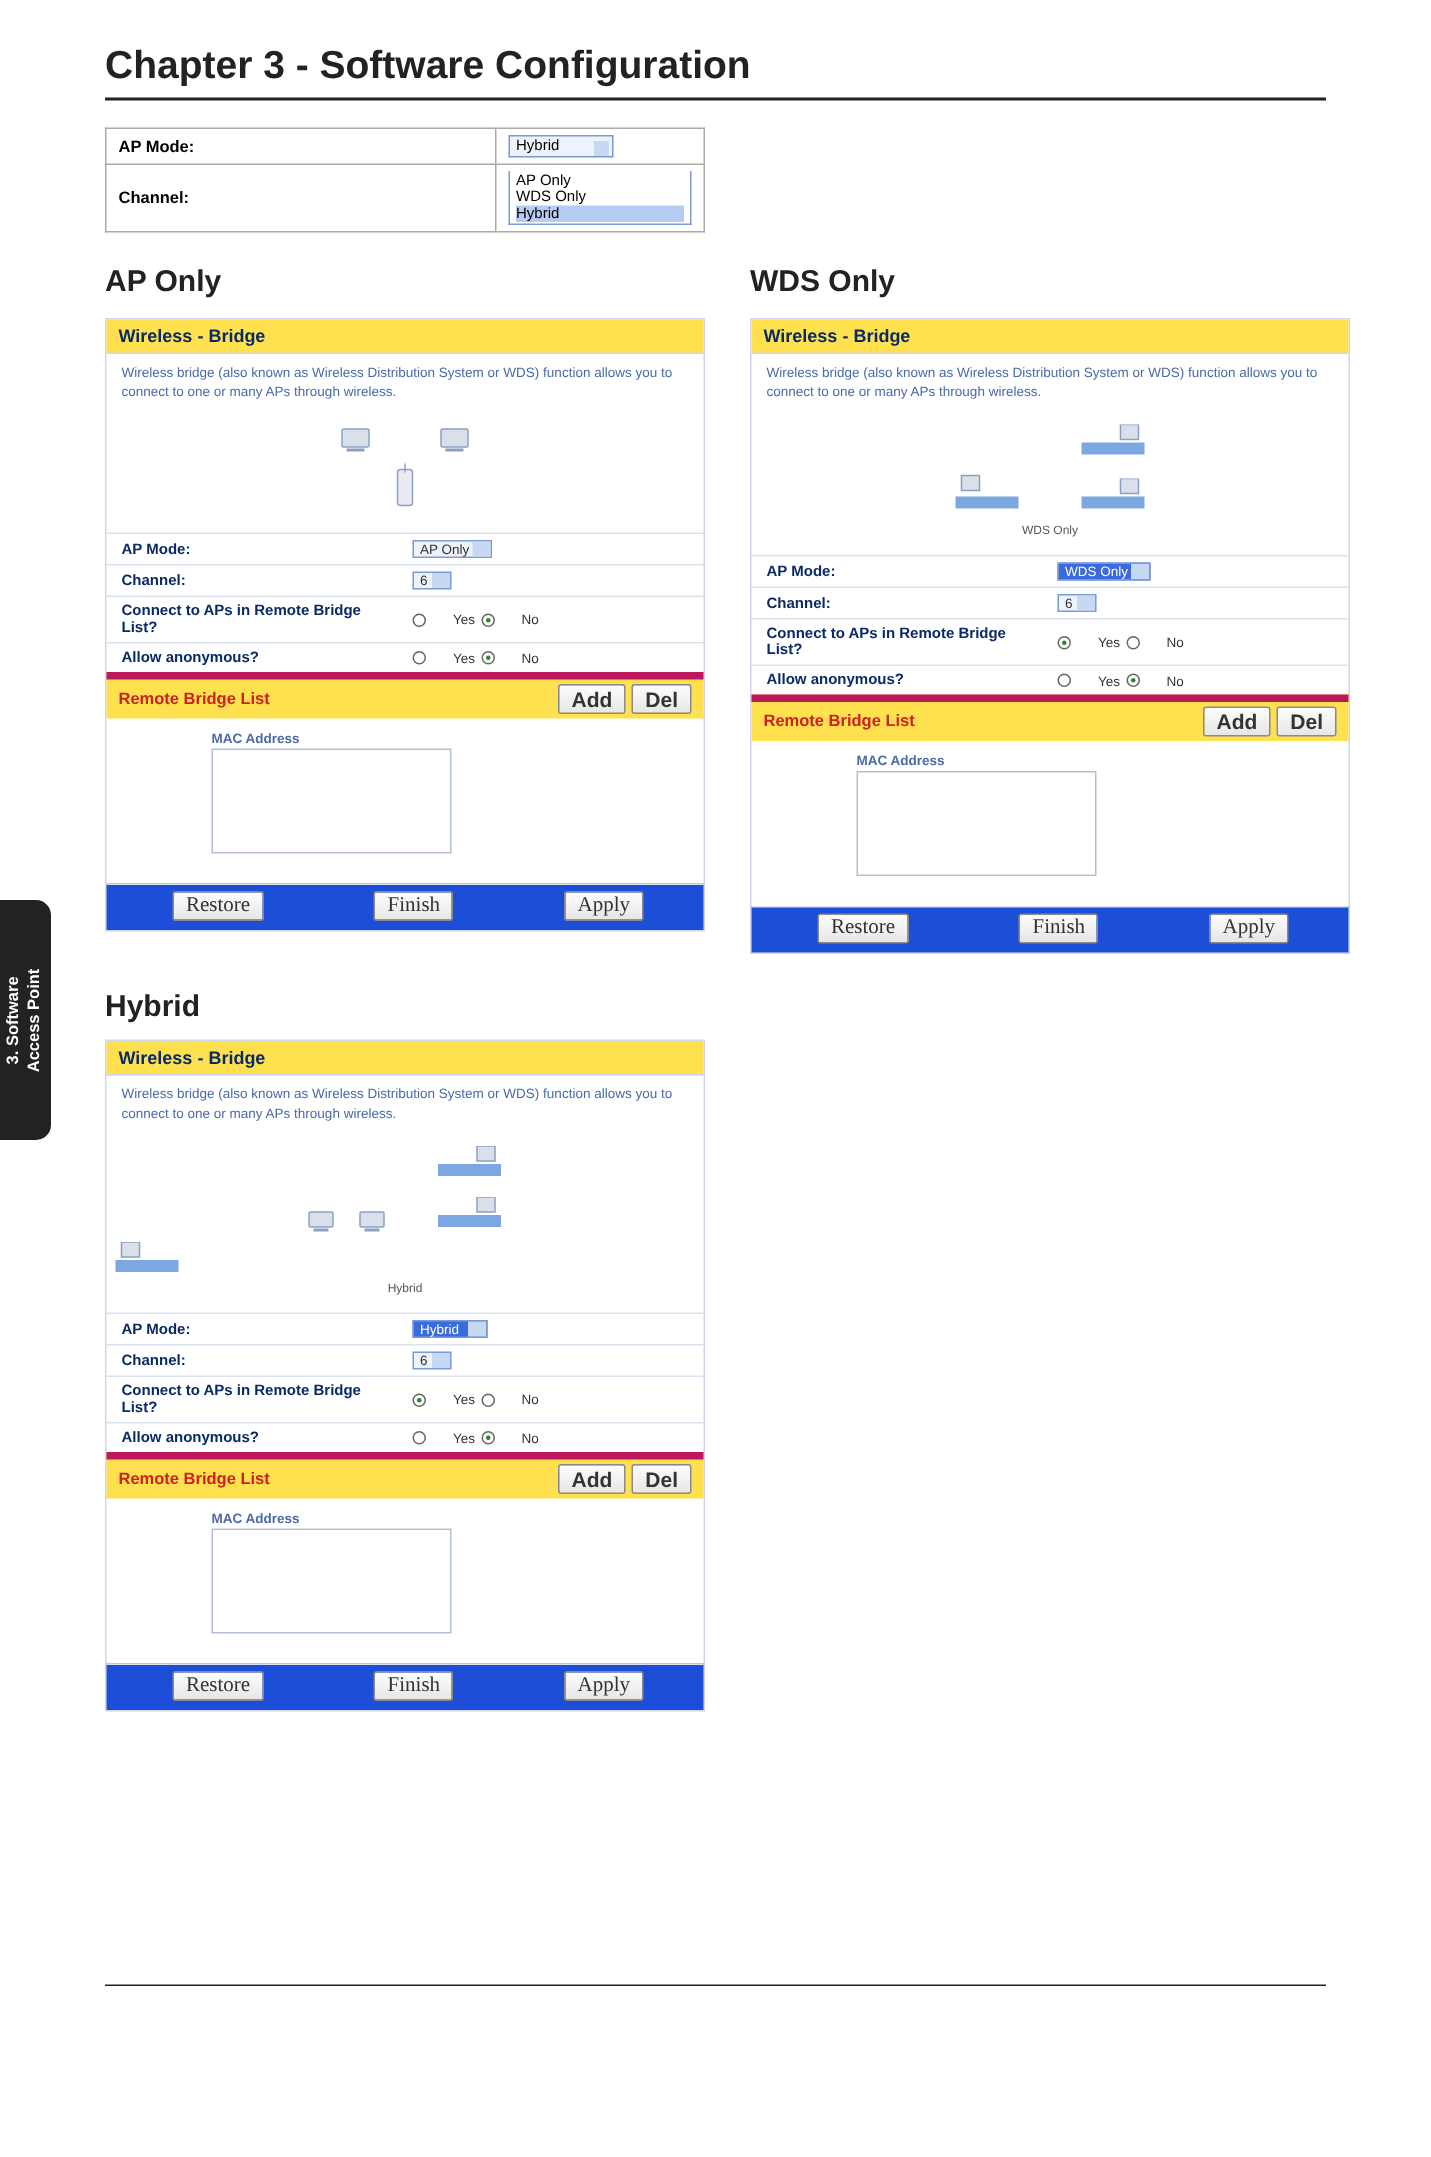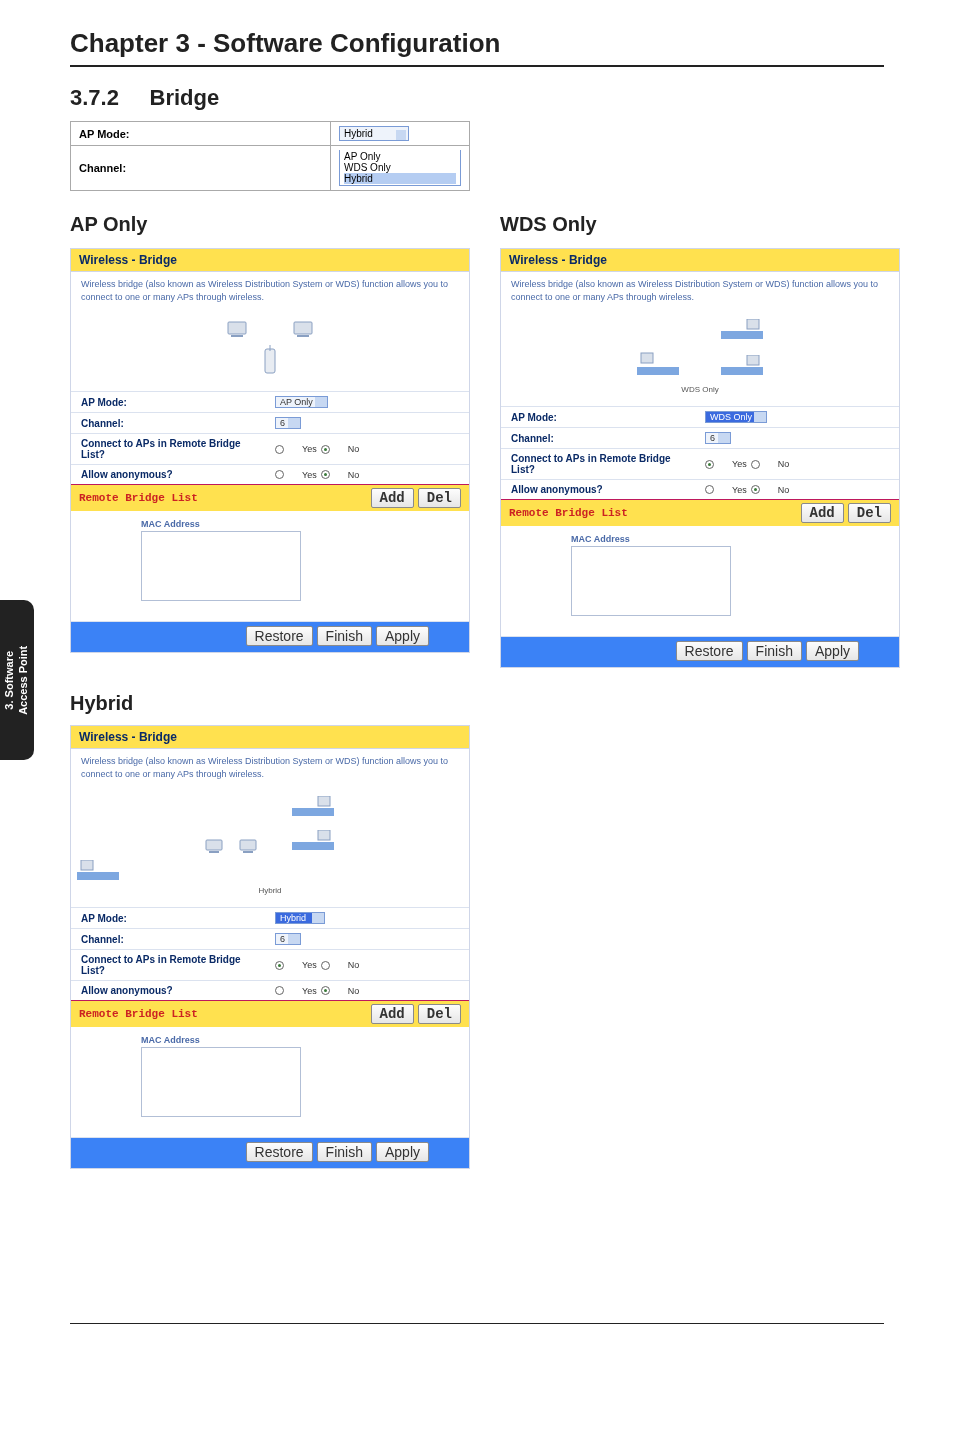--- a/index.html
+++ b/index.html
@@ -71,33 +71,33 @@
   .sel-box.hl { background: #3a6adf; color: #fff; }
   .sel-box::after {
     content: ""; position: absolute; right: 0; top: 0; bottom: 0; width: 12px;
     background: #c7d8f2;
   }
   .radio { display:inline-flex; align-items:center; gap:18px; font-size:9px; color:#333; }
   .radio .dot { width: 9px; height: 9px; border: 1px solid #666; border-radius: 50%; display:inline-block; position:relative; }
   .radio .dot.checked::after { content:""; position:absolute; inset:2px; background:#3a7a3a; border-radius:50%; }
   .remote-header {
     background: #ffe14f; color: #c22; font-weight: bold; font-size: 11px;
-    padding: 3px 8px; border-top: 1px solid #be185d; display:flex; align-items:center;font-family:Liberation Mono, monospace;
+    padding: 3px 8px; border-top: 5px solid #be185d; display:flex; align-items:center;
   }
   .remote-header .spacer { flex:1; }
   .btn {
     border: 1px solid #8a8a8a; background: linear-gradient(#fdfdfd,#e6e6e6);
     font-size: 14px; padding: 1px 8px; border-radius: 2px; margin-left: 4px; color:#333; cursor: pointer;
   }
   .mac-area { padding: 8px 10px 20px 70px; }
   .mac-label { color: #4a6aa8; font-size: 9px; margin-bottom: 2px; font-weight: bold; }
   .mac-box { width: 160px; height: 70px; border: 1px solid #b2bfd6; background: #fff; }
   .bottom-bar {
-    display:flex; justify-content: flex-end; align-items:center;
-    border-top: 1px solid #dbe2ef; padding: 4px 40px 6px 40px; background:#3b82f6;
+    display:flex; justify-content: space-between; align-items:center;
+    border-top: 1px solid #dbe2ef; padding: 4px 40px 6px 40px; background:#1d4ed8;font-family:Liberation Serif, serif;
   }
 
   
   .side-tab {
     position: absolute; left: 0; top: 600px; width: 34px; height: 160px;
     background: #222; border-top-right-radius: 10px; border-bottom-right-radius: 10px;
     display:flex; align-items:center; justify-content:center;
   }
   .side-tab .txt {
     color: #fff; font-size: 11px; font-weight: bold; transform: rotate(-90deg);
@@ -116,24 +116,20 @@
   }
 </style>
 </head>
 <body>
 
 <div class="page">
 
   <h1 class="chapter-title">Chapter 3 - Software Configuration</h1>
   <hr class="hr-heavy">
 
-  <h2 class="section-title">
-    <span>3.7.2</span>&nbsp;&nbsp;&nbsp;&nbsp;
-    <span>Bridge</span>
-  </h2>
 
   <table class="mode-table">
     <tbody>
         <tr>
       <td>AP Mode:</td>
       <td>
         <span class="mode-dropdown">Hybrid</span>
       </td>
     </tr>
     <tr>

